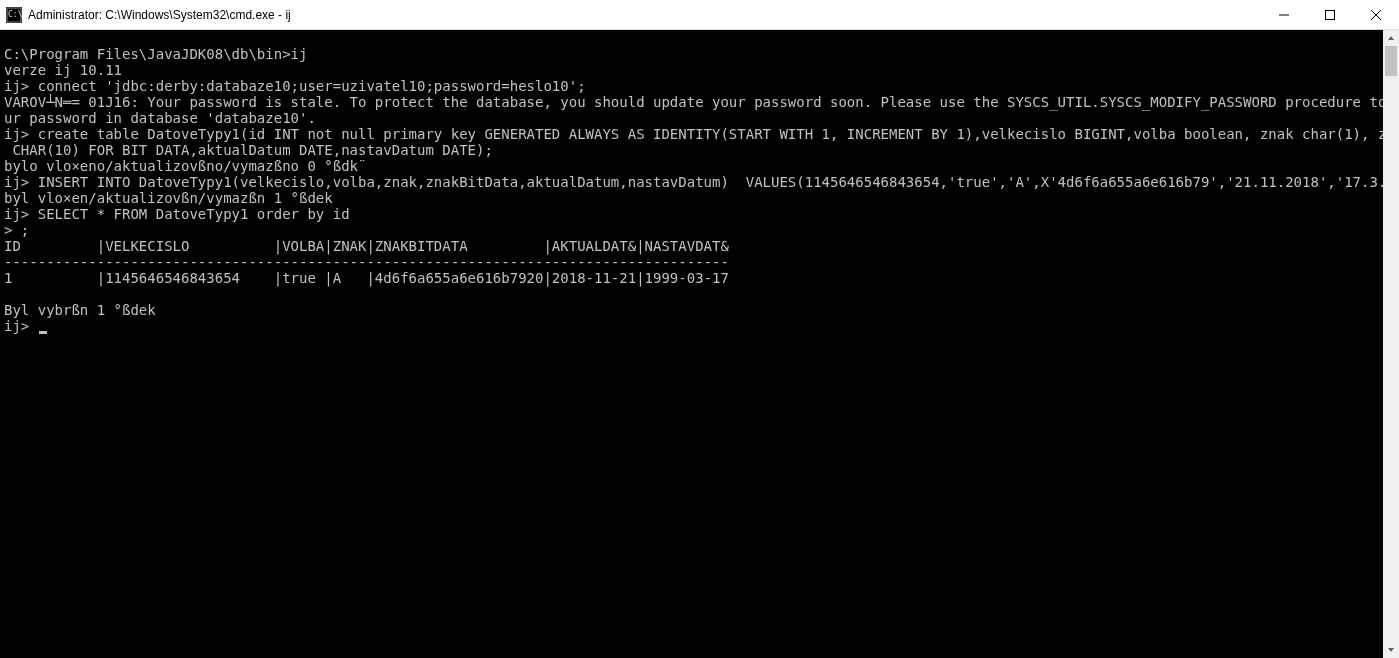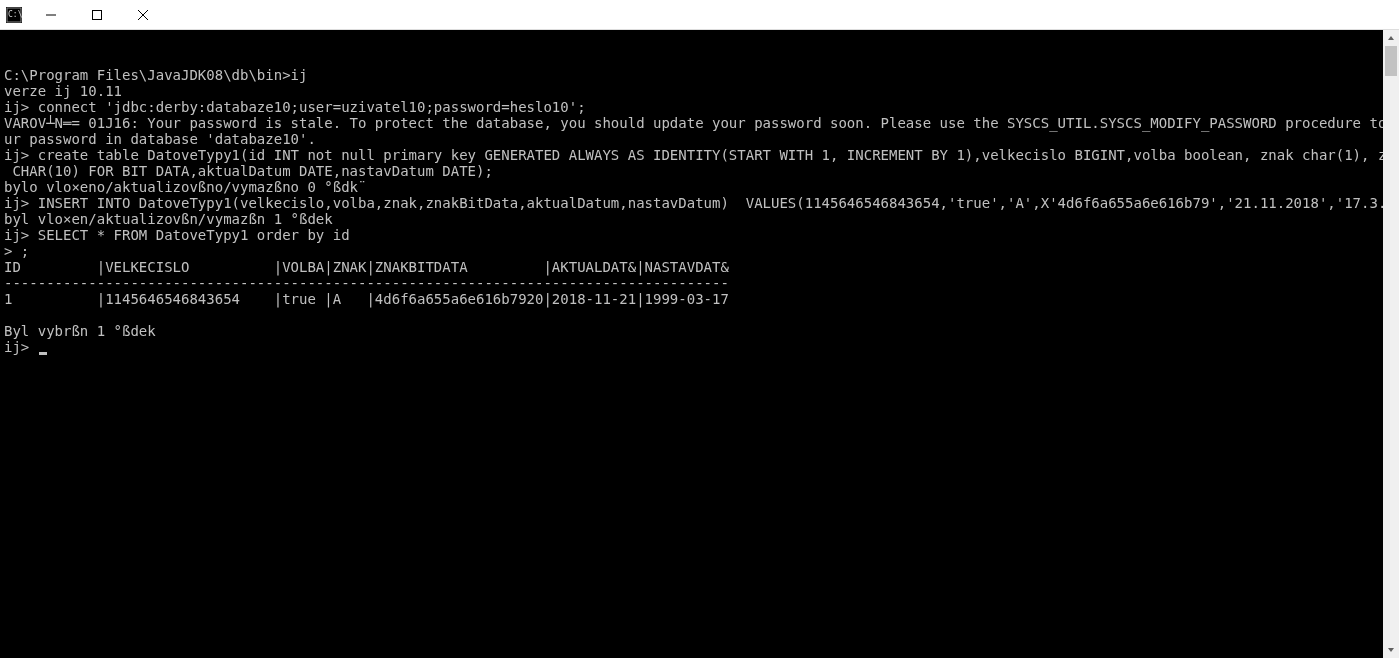--- a/index.html
+++ b/index.html
@@ -58,21 +58,21 @@
       overflow: hidden;
     }
     .terminal {
       position: absolute;
       inset: 0 16px 0 0;
       background: #000;
       color: #c0c0c0;
       font-family: Consolas, "Lucida Console", monospace;
       font-size: 14px;
       line-height: 16px;
-      padding: 21px 0 0 4px;
+      padding: 0 0 0 4px;
       white-space: pre;
       overflow: hidden;
     }
     .terminal .line { white-space: pre; }
     .scrollbar {
       position: absolute;
       top: 0; right: 0; bottom: 0;
       width: 16px;
       background: #f0f0f0;
       display: flex;
@@ -114,20 +114,21 @@
 <body>
 
 <div class="titlebar">
   <span class="titlebar-icon">
     <svg width="16" height="16" viewBox="0 0 16 16">
       <rect x="0" y="0" width="16" height="16" fill="#000"></rect>
       <rect x="1" y="1" width="14" height="14" fill="#000" stroke="#888" stroke-width="1"></rect>
       <text x="2" y="10" font-family="Consolas,monospace" font-size="8" fill="#ccc">C:\</text>
     </svg>
   </span>
+  <div class="titlebar-title">Administrator: C:\Windows\System32\cmd.exe - ij</div>
   <div class="win-controls">
     <div class="win-btn">
       <svg width="10" height="10" viewBox="0 0 10 10">
           <line x1="0" y1="5" x2="10" y2="5" stroke="#000" stroke-width="1"></line>
         </svg>
     </div>
     <div class="win-btn">
       <svg width="10" height="10" viewBox="0 0 10 10">
           <rect x="0.5" y="0.5" width="9" height="9" fill="none" stroke="#000" stroke-width="1"></rect>
         </svg>

